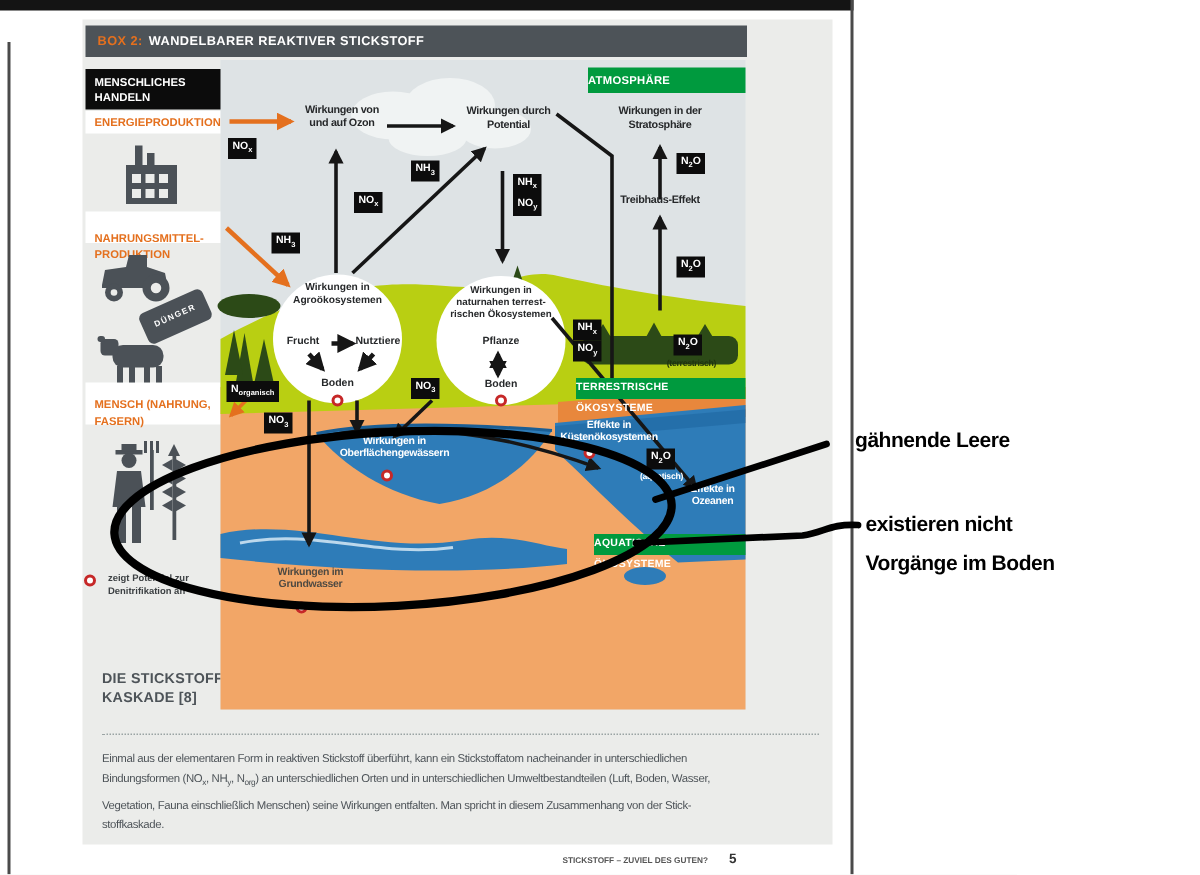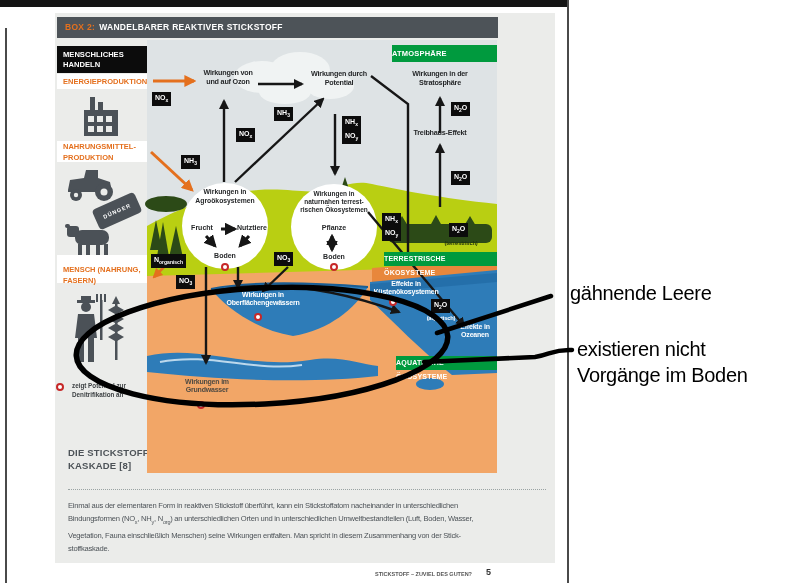--- a/index.html
+++ b/index.html
@@ -31,21 +31,21 @@
   .legend-text{position:absolute;left:72px;top:381px;font-size:6.3px;font-weight:bold;
         color:#3c4043;line-height:9px;z-index:6;}
   .caption{position:absolute;left:68px;top:447px;font-size:9.5px;font-weight:bold;
         color:#4d5358;line-height:12.5px;letter-spacing:.2px;}
   .dotline{position:absolute;left:68px;top:489px;width:478px;border-top:1px dotted #9aa3a3;}
   .para{position:absolute;left:68px;top:499px;width:480px;font-size:7.6px;font-weight:normal;
         color:#4d5358;line-height:13.2px;letter-spacing:-.25px;white-space:nowrap;}
   .para sub{font-size:5.5px;}
   .footer-title{position:absolute;left:375px;top:571px;font-size:5.5px;font-weight:bold;color:#555;}
   .footer-page{position:absolute;left:486px;top:567px;font-size:9px;font-weight:bold;color:#333;}
-  .note{position:absolute;font-weight:normal;color:#000;font-size:20px;letter-spacing:-.3px;
+  .note{position:absolute;font-weight:bold;color:#000;font-size:14px;letter-spacing:-.3px;
         line-height:26px;z-index:11;}
   .scene,.overlay{position:absolute;left:0;top:0;z-index:5;}
   .overlay{z-index:10;pointer-events:none;}
   .icon{position:absolute;z-index:6;}
   .sack{position:absolute;left:94px;top:200px;width:46px;height:22px;background:#4b5157;
         border-radius:4px;transform:rotate(-24deg);color:#fff;font-size:5.5px;font-weight:bold;
         text-align:center;line-height:22px;letter-spacing:1px;z-index:6;}
   .circle-txt{position:absolute;z-index:6;font-weight:bold;color:#26282a;text-align:center;}
 </style>
 </head>
@@ -132,21 +132,21 @@
     <span class="orange">BOX 2:</span><span>WANDELBARER REAKTIVER STICKSTOFF</span>
   </div>
 
   <div class="blackbox">
     <div>MENSCHLICHES</div>
     <div>HANDELN</div>
   </div>
   <div class="strip" style="left:57px;top:74px;width:93px;height:15px;">
     <div class="olabel" style="line-height:15px;">ENERGIEPRODUKTION</div>
   </div>
-  <div class="strip" style="left:57px;top:141px;width:93px;height:21px;padding-top:0;box-sizing:border-box;">
+  <div class="strip" style="left:57px;top:141px;width:93px;height:21px;padding-top:12px;box-sizing:border-box;">
     <div class="olabel">NAHRUNGSMITTEL-</div>
     <div class="olabel">PRODUKTION</div>
   </div>
   <div class="strip" style="left:57px;top:255px;width:93px;height:28px;padding-top:9px;box-sizing:border-box;">
     <div class="olabel">MENSCH (NAHRUNG,</div>
     <div class="olabel">FASERN)</div>
   </div>
 
   <svg class="icon" style="left:78px;top:94px;" width="44" height="44" viewBox="0 0 44 44">
     <path d="M6,42 L6,16 L12,16 L12,3 L17,3 L17,16 L20,16 L20,8 L25,8 L25,16 L40,16 L40,42 Z" fill="#4b5157"></path>

